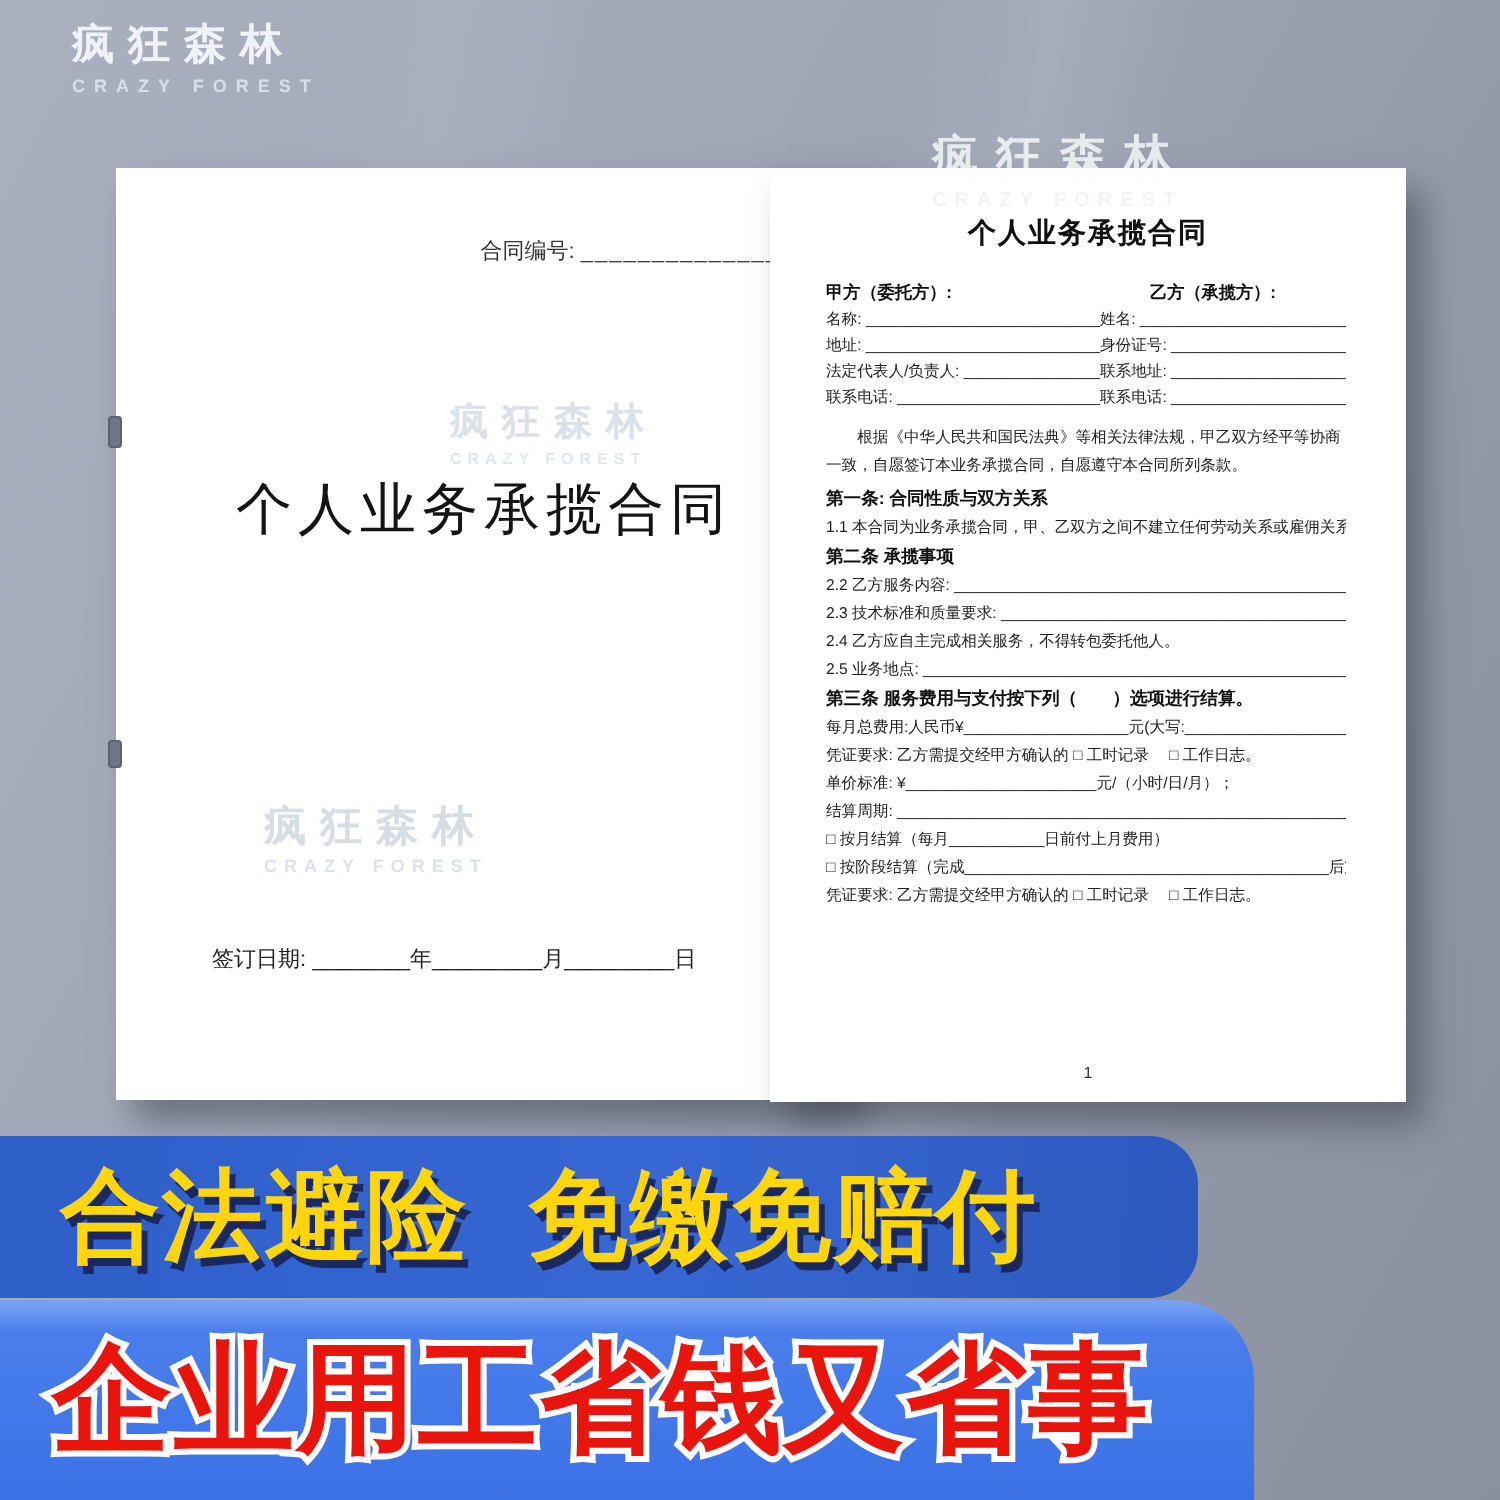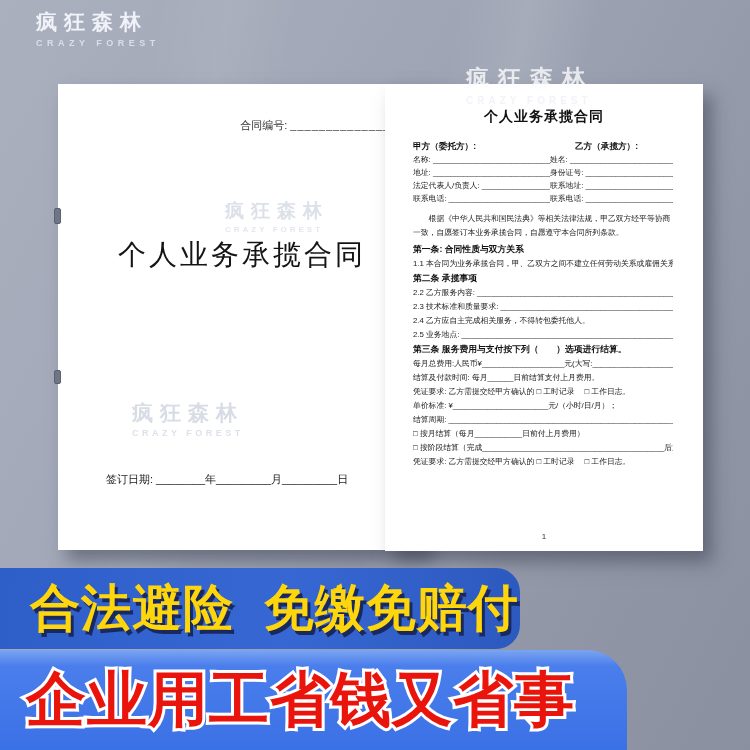--- a/index.html
+++ b/index.html
@@ -60,21 +60,21 @@
   .wm1 .wm-cn { font-size:19px; letter-spacing:7px; color:rgba(216,221,231,0.9); }
   .wm1 .wm-en { font-size:8px;  letter-spacing:3px; color:rgba(216,221,231,0.75); }
   .wm2 { left:132px; top:399px; }
   .wm2 .wm-cn { font-size:21px; letter-spacing:7px; color:rgba(213,218,228,0.95); }
   .wm2 .wm-en { font-size:9px;  letter-spacing:3.5px; color:rgba(213,218,228,0.8); }
   .wm3 { left:466px; top:63px; }
   .wm3 .wm-cn { font-size:23px; letter-spacing:9px; color:rgba(250,251,253,0.8); }
   .wm3 .wm-en { font-size:10px; letter-spacing:4px; color:rgba(235,238,245,0.7); }
 
   
-  .banner-top { position:absolute; left:0; top:568px; width:520px; height:81px;
+  .banner-top { position:absolute; left:0; top:568px; width:599px; height:81px;
     background:linear-gradient(95deg, var(--btop-bg,#2e5ec8) 0%, #3767d3 55%, #2c59be 100%);
     border-radius:0 24px 24px 0;
     display:flex; align-items:center; padding-left:30px; z-index:5; }
   .banner-top-text { font-size:50px; font-weight:900; letter-spacing:1px;
     color:var(--btop-tx,#ffd60b); text-shadow:3px 4px 0 #19295f; white-space:pre; }
   .banner-bottom { position:absolute; left:0; top:650px; width:627px; height:100px;
     background:linear-gradient(180deg,#7ba4f1 0%, #4a7eec 16%, var(--bbot-bg,#3b71e6) 100%);
     border-top-right-radius:40px;
     display:flex; align-items:center; padding-left:26px; z-index:6; }
   .banner-bottom-text { font-size:60px; font-weight:900; letter-spacing:1px;
@@ -131,21 +131,20 @@
     <div id="contract-lines">
         <div class="c-line bold">第一条: 合同性质与双方关系</div>
         <div class="c-line">1.1 本合同为业务承揽合同，甲、乙双方之间不建立任何劳动关系或雇佣关系。</div>
         <div class="c-line bold">第二条 承揽事项</div>
         <div class="c-line">2.2 乙方服务内容: ________________________________________________________</div>
         <div class="c-line">2.3 技术标准和质量要求: __________________________________________________</div>
         <div class="c-line">2.4 乙方应自主完成相关服务，不得转包委托他人。</div>
         <div class="c-line">2.5 业务地点: ____________________________________________________________</div>
         <div class="c-line bold">第三条 服务费用与支付按下列（　　）选项进行结算。</div>
         <div class="c-line">每月总费用:人民币¥___________________元(大写:_____________________)；</div>
-        <div class="c-line">结算及付款时间: 每月______日前结算支付上月费用。</div>
         <div class="c-line">凭证要求: 乙方需提交经甲方确认的 □ 工时记录　 □ 工作日志。</div>
         <div class="c-line">单价标准: ¥______________________元/（小时/日/月）；</div>
         <div class="c-line">结算周期: ________________________________________________________________</div>
         <div class="c-line">□ 按月结算（每月___________日前付上月费用）</div>
         <div class="c-line">□ 按阶段结算（完成__________________________________________后支付）</div>
         <div class="c-line">凭证要求: 乙方需提交经甲方确认的 □ 工时记录　 □ 工作日志。</div>
       </div>
     <div class="page-num">1</div>
   </div>
 

